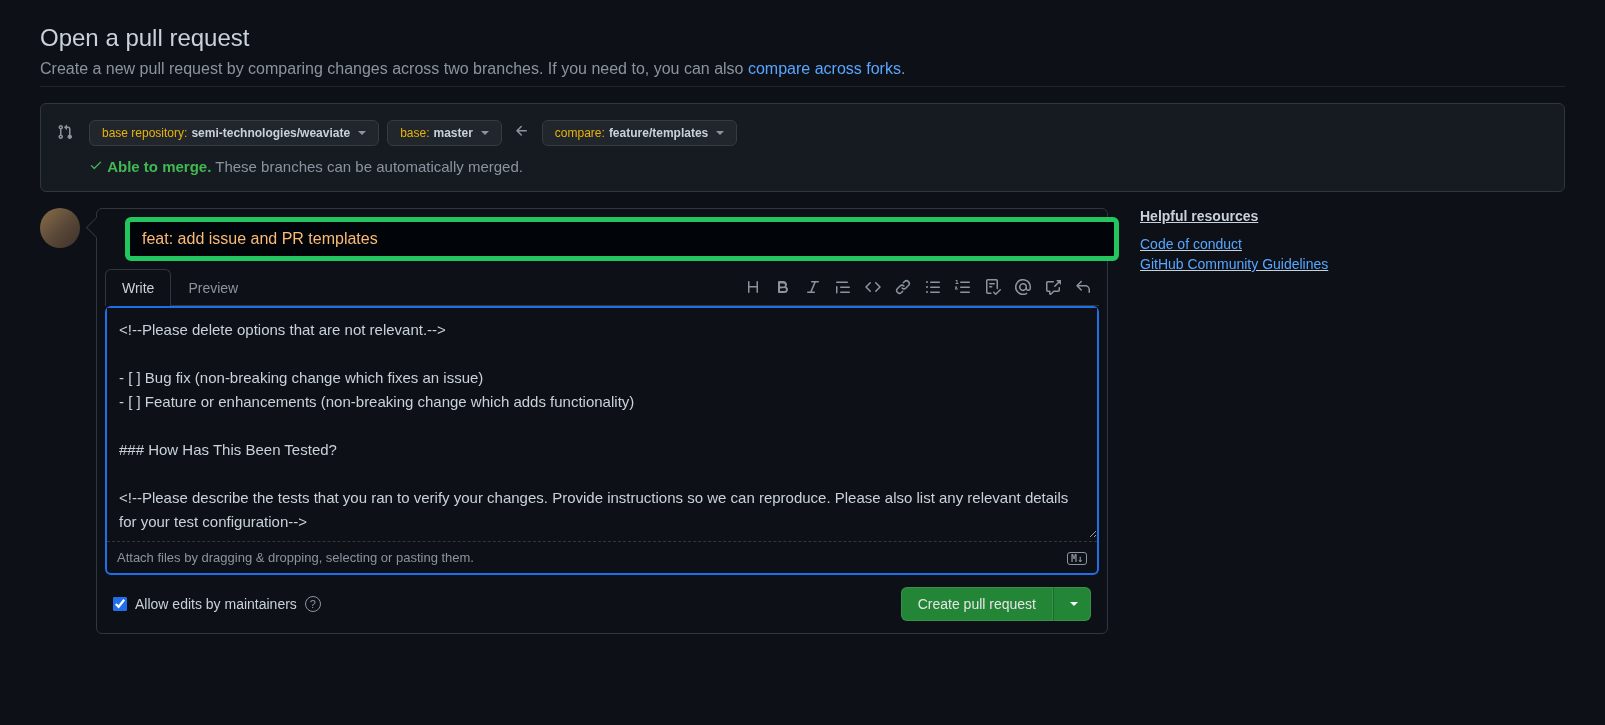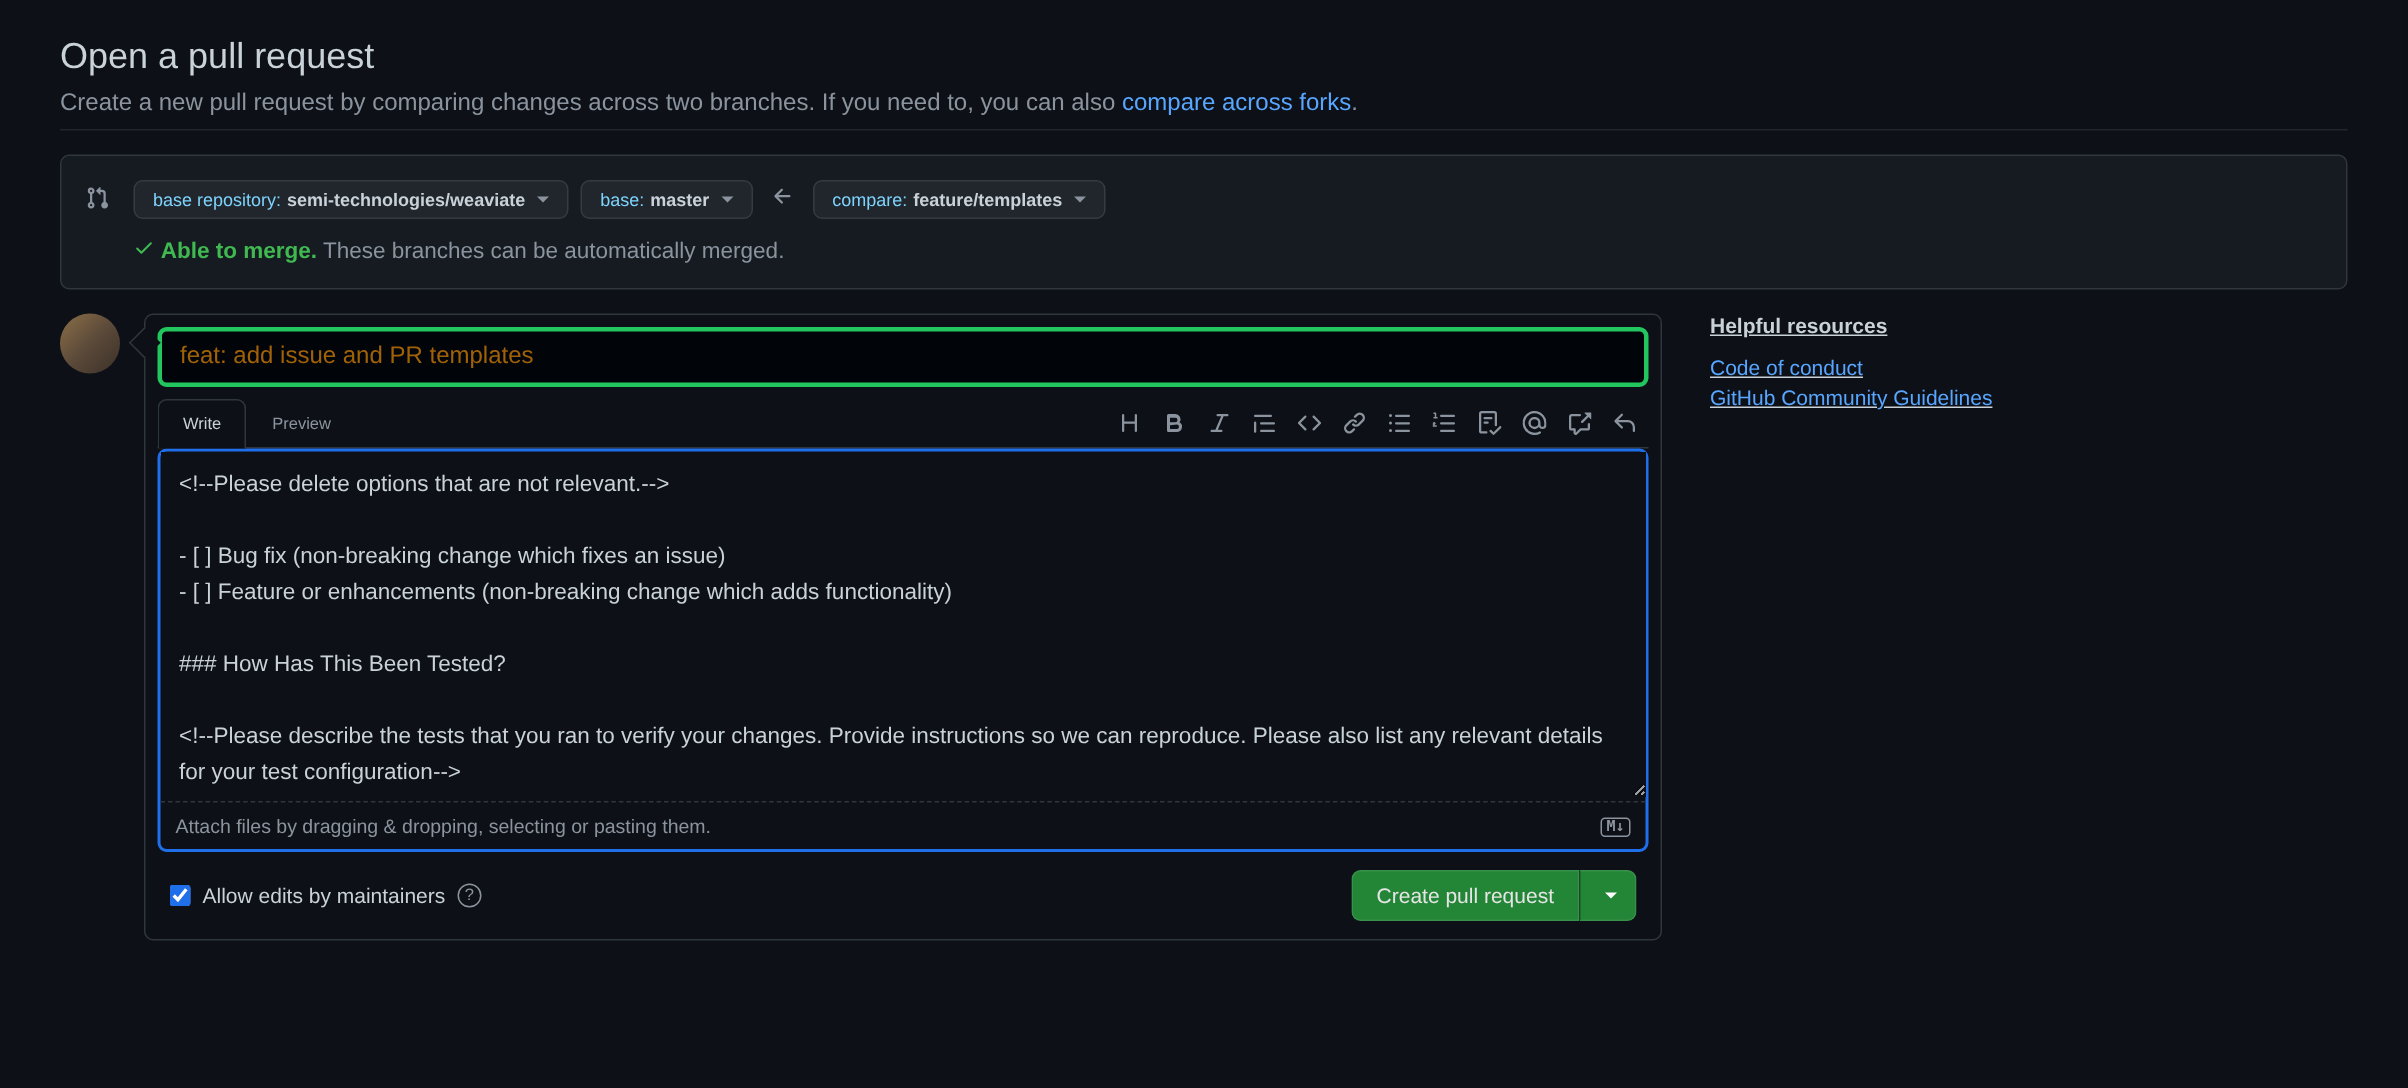--- a/index.html
+++ b/index.html
@@ -30,46 +30,46 @@
     border: 1px solid #363b42;
     border-radius: 6px;
     padding: 5px 12px;
     color: #c9d1d9;
     font-size: 12px;
     display: inline-flex;
     align-items: center;
     gap: 4px;
     cursor: pointer;
   }
-  .branch-btn .label { color: #7dd3fc; }
+  .branch-btn .label { color: #eab308; }
   .branch-btn .value { color: #c9d1d9; font-weight: 600; }
   .caret { width: 0; height: 0; border-left: 4px solid transparent; border-right: 4px solid transparent; border-top: 4px solid #8b949e; margin-left: 4px; }
   .arrow-left { color: #8b949e; font-size: 16px; padding: 0 4px; }
   .merge-status { margin-top: 12px; padding-left: 32px; color: #8b949e; font-size: 15px; }
   .merge-status .check { color: #3fb950; }
   .merge-status .able { color: #3fb950; font-weight: 600; }
 
   .main-row { display: flex; gap: 16px; }
   .avatar-col { width: 40px; flex-shrink: 0; }
   .avatar { width: 40px; height: 40px; border-radius: 50%; background: linear-gradient(135deg, #8b6f47 0%, #5c4a3a 50%, #3a3028 100%); }
   .form-col { flex: 1; max-width: 1012px; position: relative; }
   .form-box { border: 1px solid #30363d; border-radius: 6px; padding: 8px; background: #0d1117; position: relative; }
   .form-box::before {
     content: ""; position: absolute; left: -8px; top: 11px;
     width: 14px; height: 14px; background: #0d1117;
     border-left: 1px solid #30363d; border-bottom: 1px solid #30363d;
     transform: rotate(45deg);
   }
   .title-input {
-    width: 100%; background: #010409; border: 3px solid #22c55e; border-radius: 6px;
-    padding: 8px 12px; font-size: 16px; color: #a16207;
+    width: 100%; background: #010409; border: 5px solid #22c55e; border-radius: 6px;
+    padding: 8px 12px; font-size: 16px; color: #fdba74; margin-left: 20px;
   }
   .tab-bar { display: flex; align-items: center; margin-top: 8px; border-bottom: 1px solid #30363d; }
   .tabs { display: flex; }
-  .tab { padding: 10px 16px; font-size: 11px; color: #8b949e; cursor: pointer; border: 1px solid transparent; border-bottom: none; border-radius: 6px 6px 0 0; margin-bottom: -1px; }
+  .tab { padding: 10px 16px; font-size: 14px; color: #8b949e; cursor: pointer; border: 1px solid transparent; border-bottom: none; border-radius: 6px 6px 0 0; margin-bottom: -1px; }
   .tab.active { color: #c9d1d9; background: #0d1117; border-color: #30363d; }
   .toolbar { margin-left: auto; display: flex; gap: 14px; padding-right: 8px; }
   .tb-icon { color: #8b949e; cursor: pointer; display: inline-flex; align-items: center; }
   .tb-icon svg { width: 16px; height: 16px; fill: currentColor; }
   .desc-wrap { border: 2px solid #1f6feb; border-radius: 6px; margin-top: 0; }
   .desc-textarea {
     width: 100%; min-height: 230px; background: #0d1117; border: none;
     padding: 10px 12px; font-size: 15px; color: #c9d1d9; resize: vertical;
     font-family: inherit; line-height: 1.6;
   }

